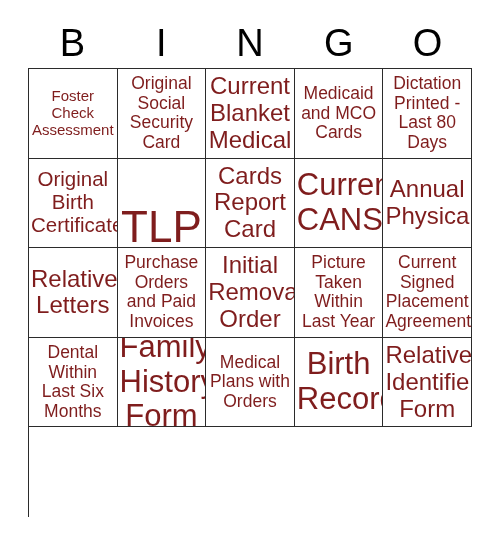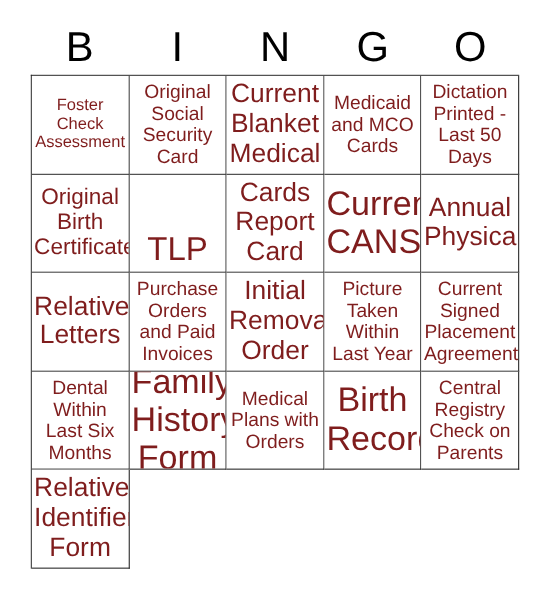--- a/index.html
+++ b/index.html
@@ -76,21 +76,21 @@
     width: 100%;
     line-height: 1.12;
     white-space: pre-line;
     color: #7f1d1d;
   }
   .fs-sm  { font-size: 15px; }
   .fs-md  { font-size: 17.5px; }
   .fs-lg  { font-size: 20.5px; }
   .fs-xl  { font-size: 24px; }
   .fs-xxl { font-size: 31px; }
-  .fs-huge{ font-size: 30px; margin-top: 48px; }
+  .fs-huge{ font-size: 44px; margin-top: 48px; }
 </style>
 </head>
 <body>
 
 <div id="card-root">
 
   <div id="bingo-header">
     <div class="header-letter">B</div>
     <div class="header-letter">I</div>
     <div class="header-letter">N</div>
@@ -115,21 +115,21 @@
 Medical</span>
       </div>
       <div class="bingo-cell">
         <span class="cell-text fs-md">Medicaid
 and MCO
 Cards</span>
       </div>
       <div class="bingo-cell">
         <span class="cell-text fs-md">Dictation
 Printed -
-Last 50
+Last 80
 Days</span>
       </div>
       <div class="bingo-cell">
         <span class="cell-text fs-lg">Original
 Birth
 Certificate</span>
       </div>
       <div class="bingo-cell">
         <span class="cell-text fs-huge">TLP</span>
       </div>
@@ -187,25 +187,19 @@
       <div class="bingo-cell">
         <span class="cell-text fs-md">Medical
 Plans with
 Orders</span>
       </div>
       <div class="bingo-cell">
         <span class="cell-text fs-xxl">Birth
 Record</span>
       </div>
       <div class="bingo-cell">
-        <span class="cell-text fs-md">Central
-Registry
-Check on
-Parents</span>
-      </div>
-      <div class="bingo-cell">
         <span class="cell-text fs-xl">Relative
 Identifier
 Form</span>
       </div>
     </div>
 
 </div>
 
 </body></html>

